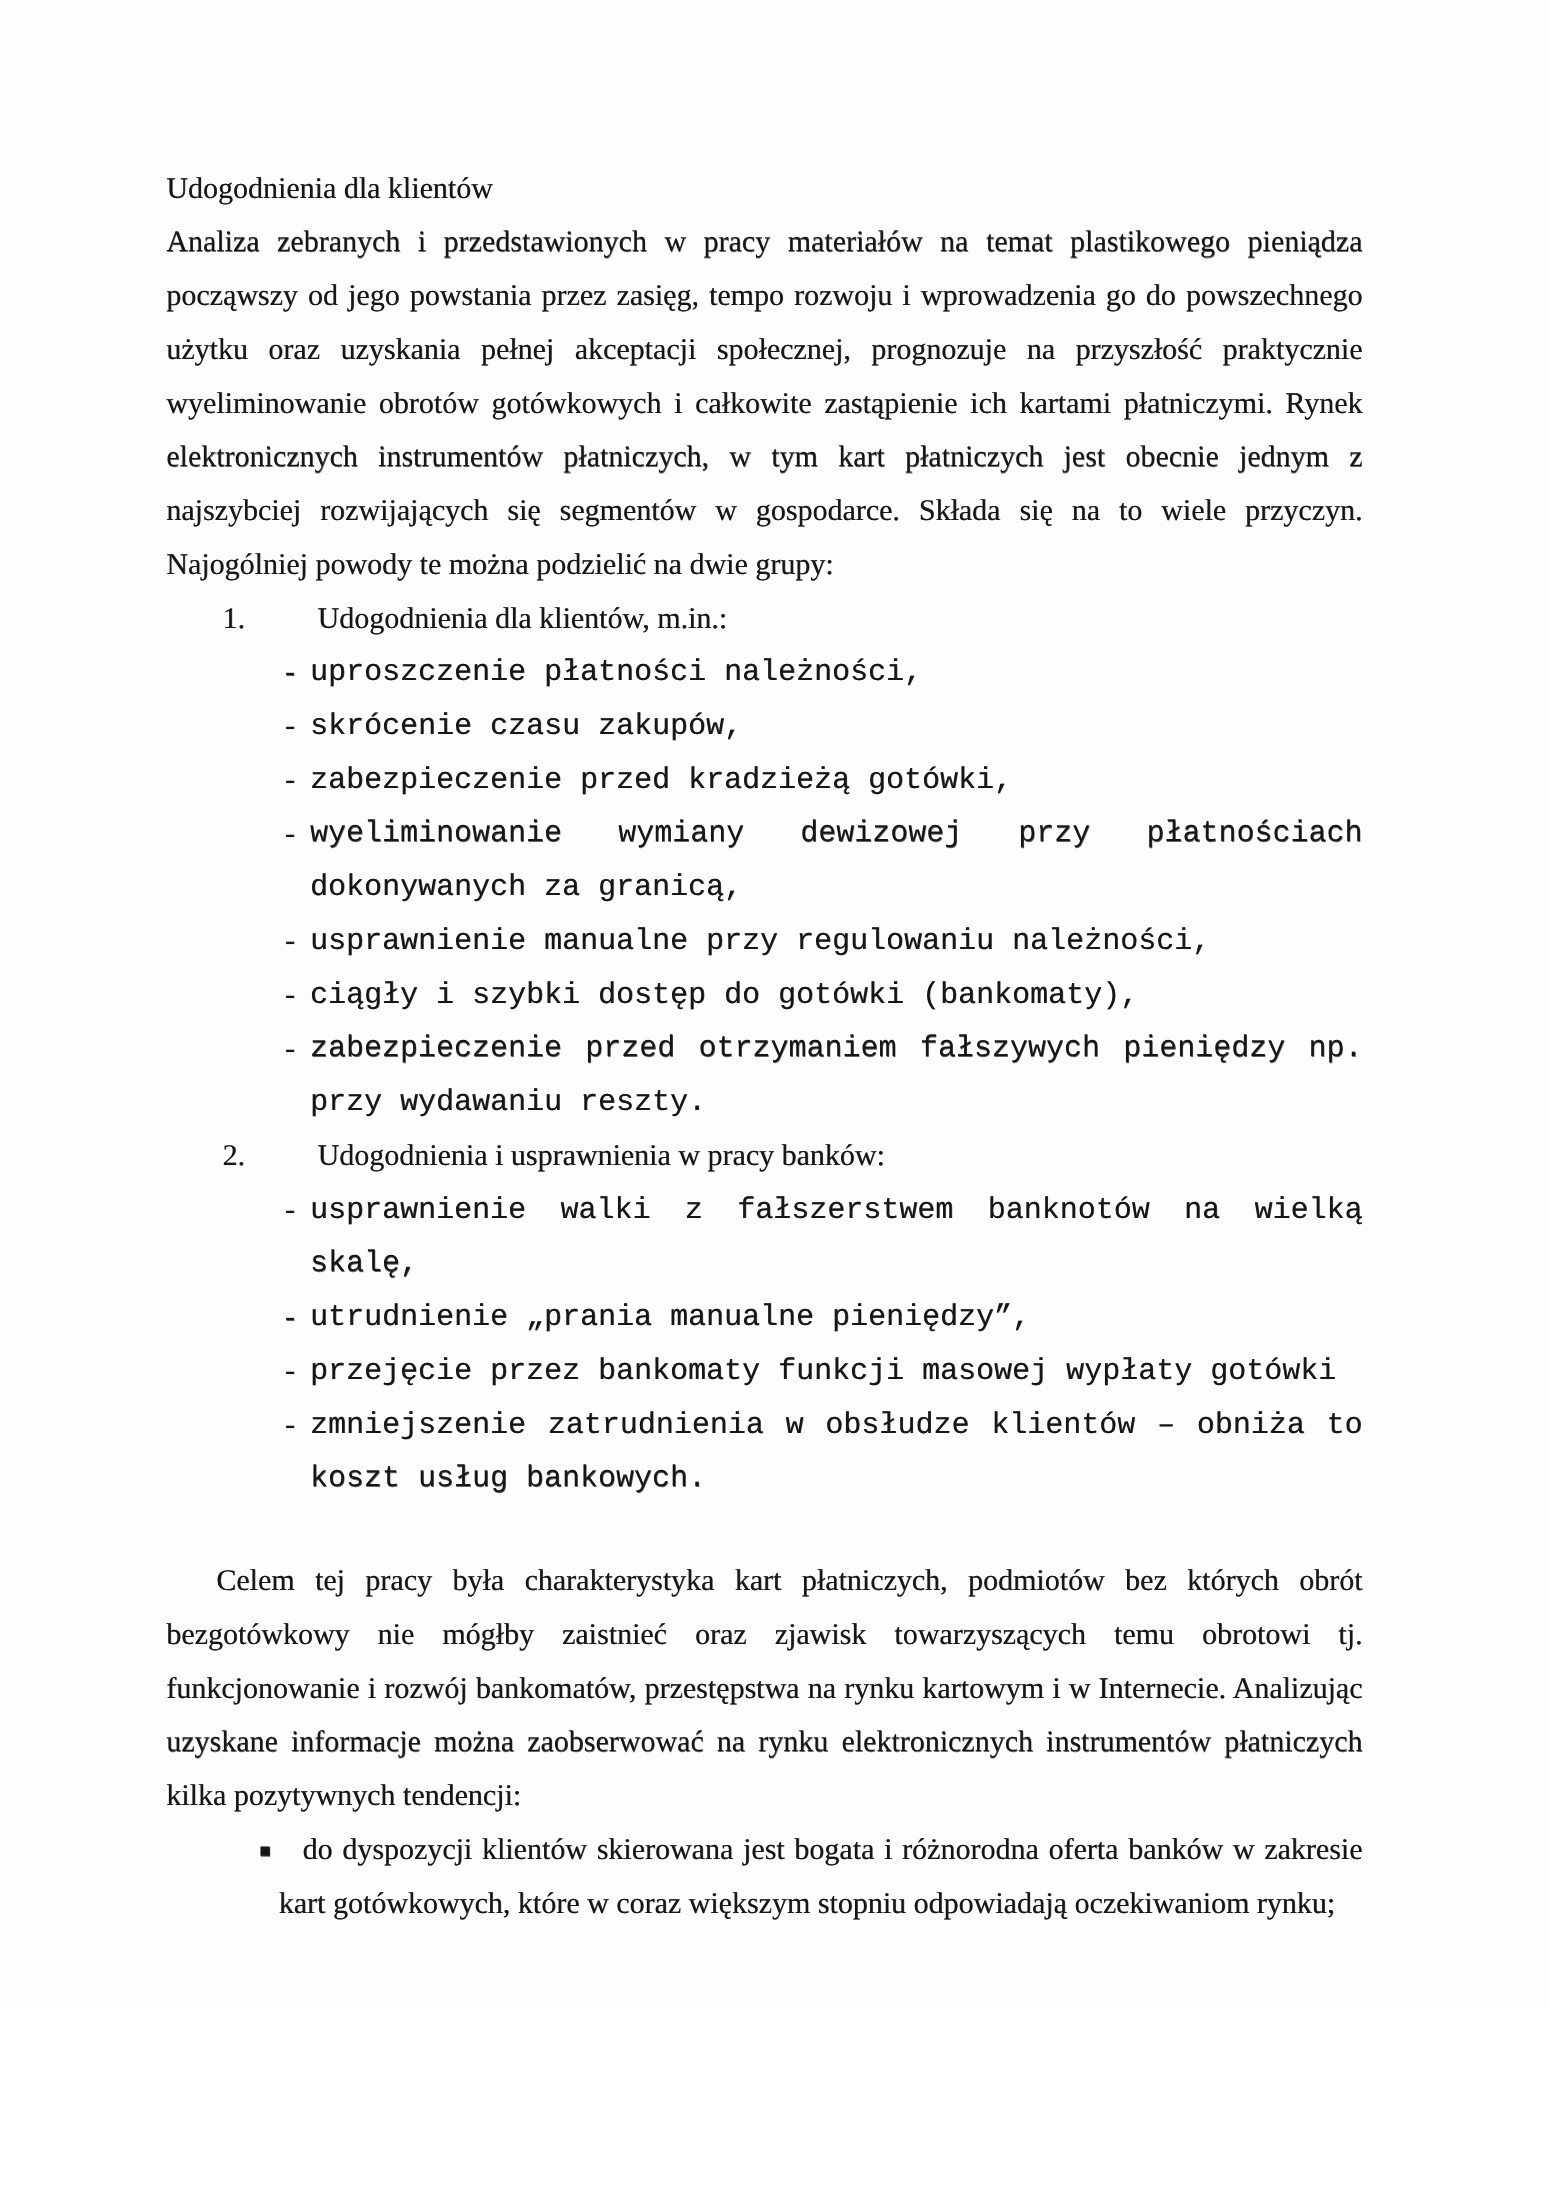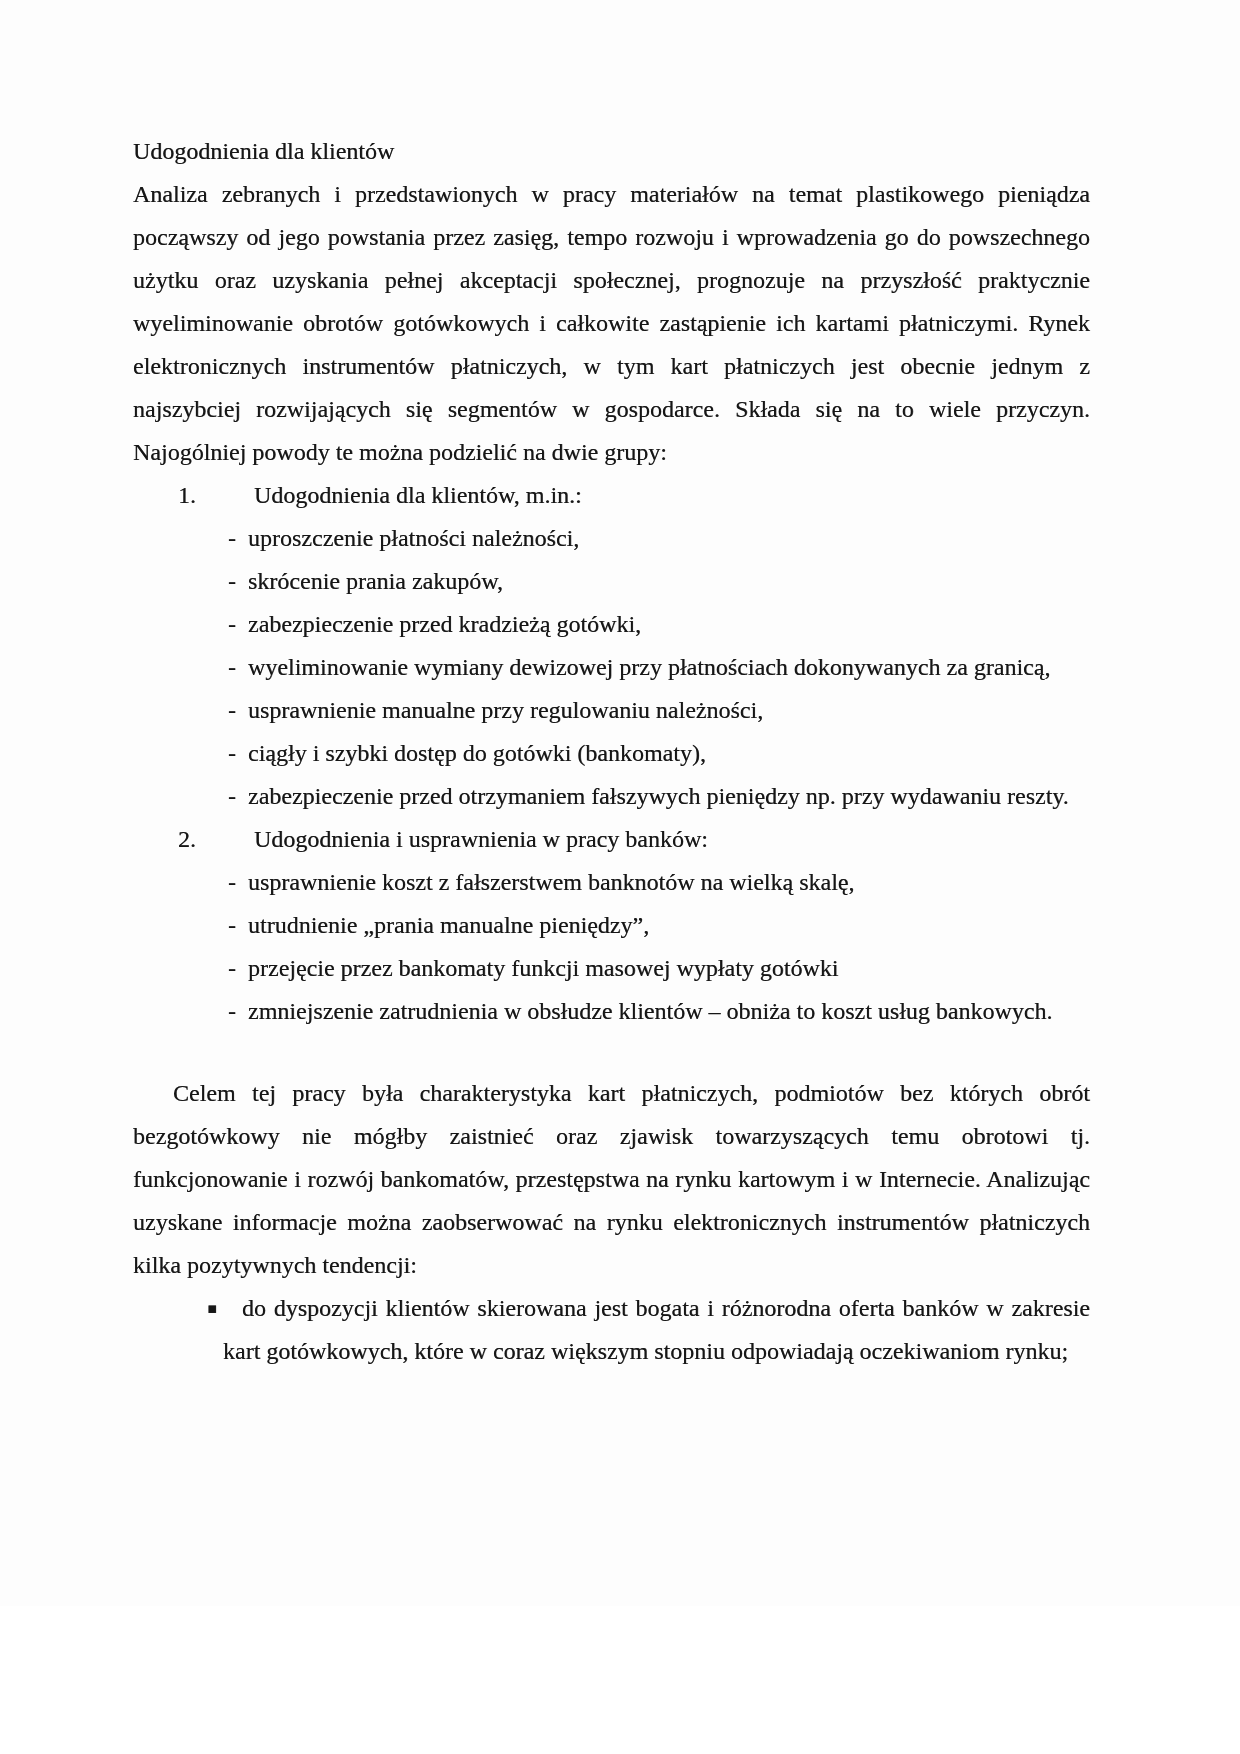--- a/index.html
+++ b/index.html
@@ -52,20 +52,21 @@
   }
   .ditem {
     display: flex;
   }
   .ditem .dmark {
     flex: 0 0 20px;
   }
   .ditem .dtext {
     flex: 1;
     text-align: justify;
+    font-family: Liberation Mono, monospace;
   }
   .slist {
     margin-left: 74px;
   }
   .sitem {
     display: flex;
   }
   .sitem .smark {
     flex: 0 0 16px;
     font-size: 15px;
@@ -92,21 +93,21 @@
       <span class="numlabel">Udogodnienia dla klientów, m.in.:</span>
     </div>
 
     <div class="dlist">
       <div class="ditem">
         <span class="dmark">-</span>
         <span class="dtext">uproszczenie płatności należności,</span>
       </div>
       <div class="ditem">
         <span class="dmark">-</span>
-        <span class="dtext">skrócenie prania zakupów,</span>
+        <span class="dtext">skrócenie czasu zakupów,</span>
       </div>
       <div class="ditem">
         <span class="dmark">-</span>
         <span class="dtext">zabezpieczenie przed kradzieżą gotówki,</span>
       </div>
       <div class="ditem">
         <span class="dmark">-</span>
         <span class="dtext">wyeliminowanie wymiany dewizowej przy płatnościach dokonywanych za granicą,</span>
       </div>
       <div class="ditem">
@@ -124,21 +125,21 @@
     </div>
 
     <div class="numline">
       <span class="num">2.</span>
       <span class="numlabel">Udogodnienia i usprawnienia w pracy banków:</span>
     </div>
 
     <div class="dlist">
       <div class="ditem">
         <span class="dmark">-</span>
-        <span class="dtext">usprawnienie koszt z fałszerstwem banknotów na wielką skalę,</span>
+        <span class="dtext">usprawnienie walki z fałszerstwem banknotów na wielką skalę,</span>
       </div>
       <div class="ditem">
         <span class="dmark">-</span>
         <span class="dtext">utrudnienie „prania manualne pieniędzy”,</span>
       </div>
       <div class="ditem">
         <span class="dmark">-</span>
         <span class="dtext">przejęcie przez bankomaty funkcji masowej wypłaty gotówki</span>
       </div>
       <div class="ditem">

